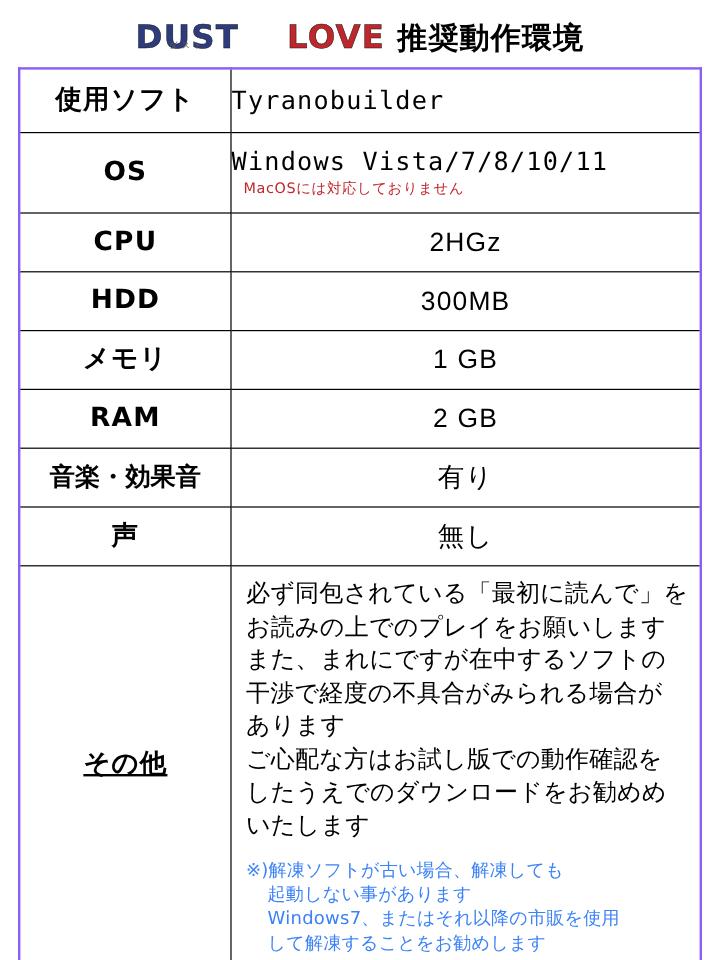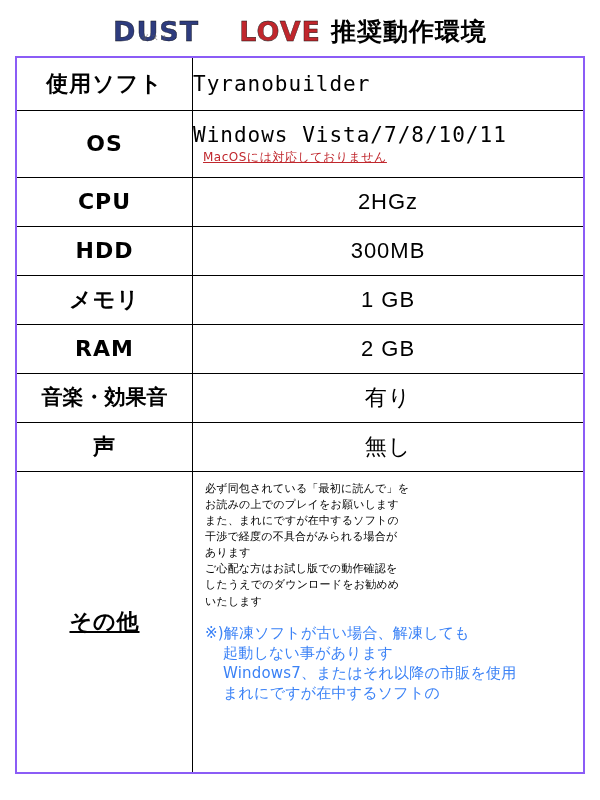--- a/index.html
+++ b/index.html
@@ -105,33 +105,32 @@
     text-align: center;
   }
   .value-sub {
     font-family: "DejaVu Sans", sans-serif;
     font-size: 12px;
     color: #c0272d;
     letter-spacing: 0.5px;
     display: block;
     margin-top: 2px;
     padding-left: 10px;
-    text-decoration: underline;
   }
   .row-soft td { height: 52px; }
   .row-os td { height: 66px; }
   .row-std td { height: 48px; }
   .row-other td { height: 300px; vertical-align: top; }
   .row-other .col-label { vertical-align: middle; text-decoration: underline; }
   .other-body {
     padding: 10px 8px 6px 12px;
   }
   .other-para {
     font-family: "DejaVu Sans", sans-serif;
-    font-size: 11px;
+    font-size: 20px;
     line-height: 1.28;
     letter-spacing: 0.2px;
     margin: 0 0 2px 0;
     color: #000;
   }
   .other-note {
     font-family: "DejaVu Sans", sans-serif;
     font-size: 15px;
     line-height: 1.35;
     letter-spacing: 0.2px;
@@ -241,20 +240,20 @@
             <p class="other-para">干渉で経度の不具合がみられる場合が</p>
             <p class="other-para">あります</p>
             <p class="other-para">ご心配な方はお試し版での動作確認を</p>
             <p class="other-para">したうえでのダウンロードをお勧めめ</p>
             <p class="other-para">いたします</p>
 
             <div class="other-note">
               <span>※)解凍ソフトが古い場合、解凍しても</span>
               <span class="indent">起動しない事があります</span>
               <span class="indent">Windows7、またはそれ以降の市販を使用</span>
-              <span class="indent">まれにですが在中するソフトの</span>
+              <span class="indent">して解凍することをお勧めします</span>
             </div>
           </div>
         </td>
       </tr>
     </tbody>
   </table>
 </div>
 
 </body></html>

